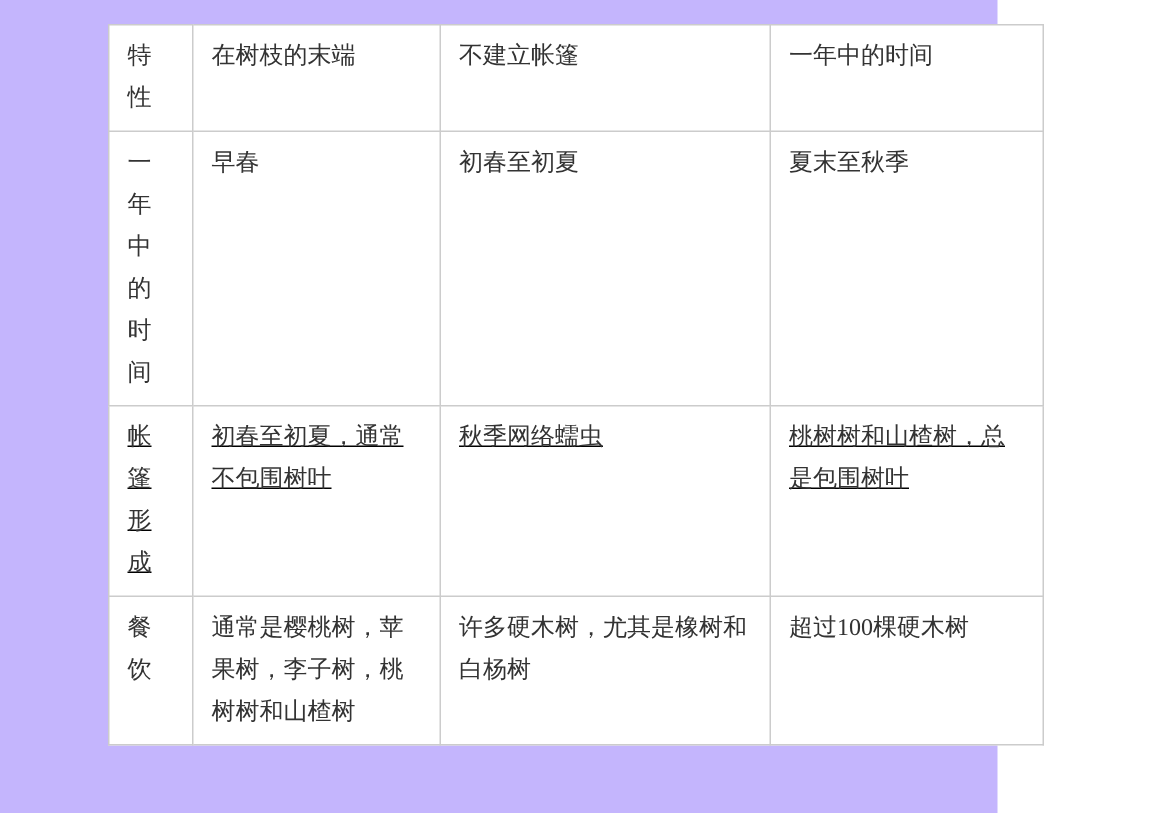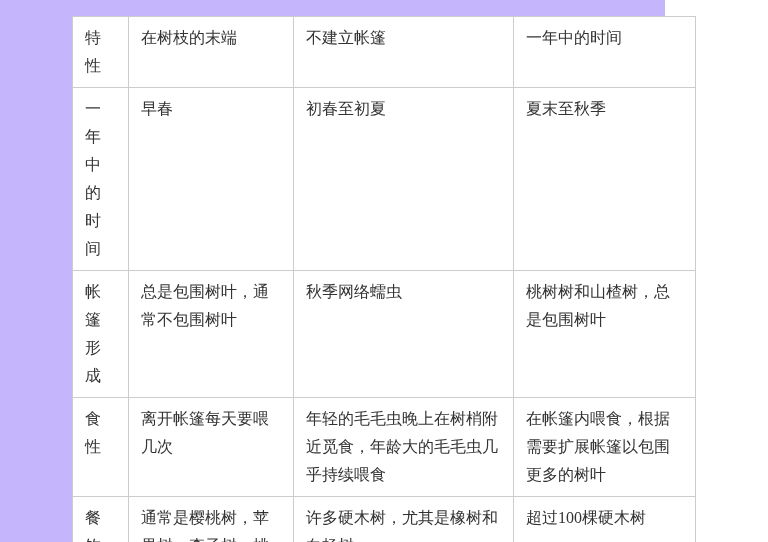--- a/index.html
+++ b/index.html
@@ -40,21 +40,21 @@
     color: #333333;
     word-break: break-word;
     overflow: hidden;
   }
   col.c0 { width: 56px; }
   col.c1 { width: 165px; }
   col.c2 { width: 220px; }
   col.c3 { width: 182px; }
   tr.hdr { height: 43px; }
   tr.r0 { height: 90px; }
-  tr.r1 { height: 71px; }
+  tr.r1 { height: 71px; text-decoration: underline; }
   tr.r2 { height: 83px; }
   tr.r3 { height: 93px; }
 </style>
 </head>
 <body>
 
 <div class="page">
   <table class="comparison">
     <colgroup>
       <col class="c0">
@@ -72,29 +72,23 @@
     </thead>
     <tbody>
       <tr class="r0">
         <th>一年中的时间</th>
         <td>早春</td>
         <td>初春至初夏</td>
         <td>夏末至秋季</td>
       </tr>
       <tr class="r1">
         <th>帐篷形成</th>
-        <td>总是包围树叶，通常不包围树叶</td>
+        <td>初春至初夏，通常不包围树叶</td>
         <td>秋季网络蠕虫</td>
         <td>桃树树和山楂树，总是包围树叶</td>
-      </tr>
-      <tr class="r2">
-        <th>食性</th>
-        <td>离开帐篷每天要喂几次</td>
-        <td>年轻的毛毛虫晚上在树梢附近觅食，年龄大的毛毛虫几乎持续喂食</td>
-        <td>在帐篷内喂食，根据需要扩展帐篷以包围更多的树叶</td>
       </tr>
       <tr class="r3">
         <th>餐饮</th>
         <td>通常是樱桃树，苹果树，李子树，桃树树和山楂树</td>
         <td>许多硬木树，尤其是橡树和白杨树</td>
         <td>超过100棵硬木树</td>
       </tr>
 
     </tbody>
   </table>

